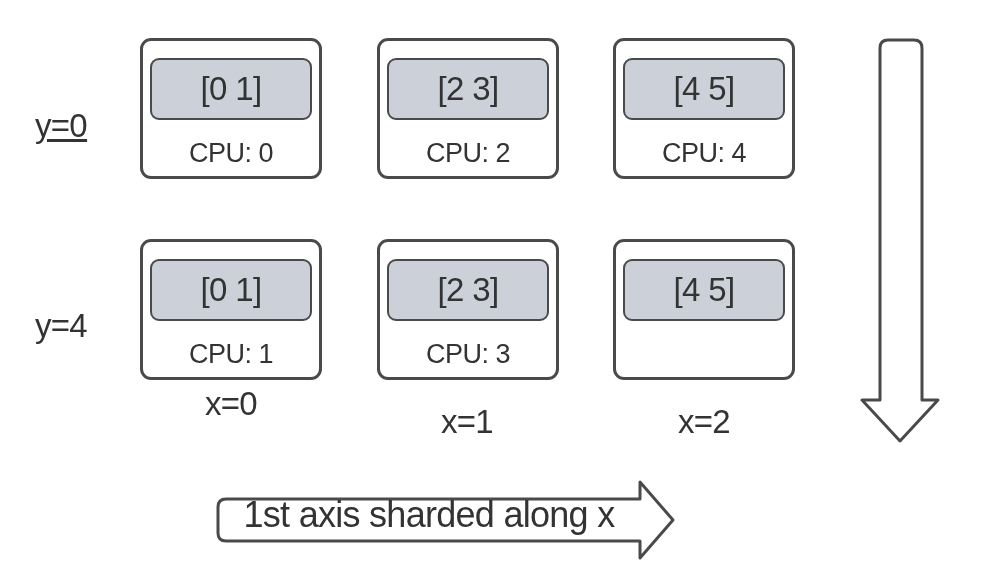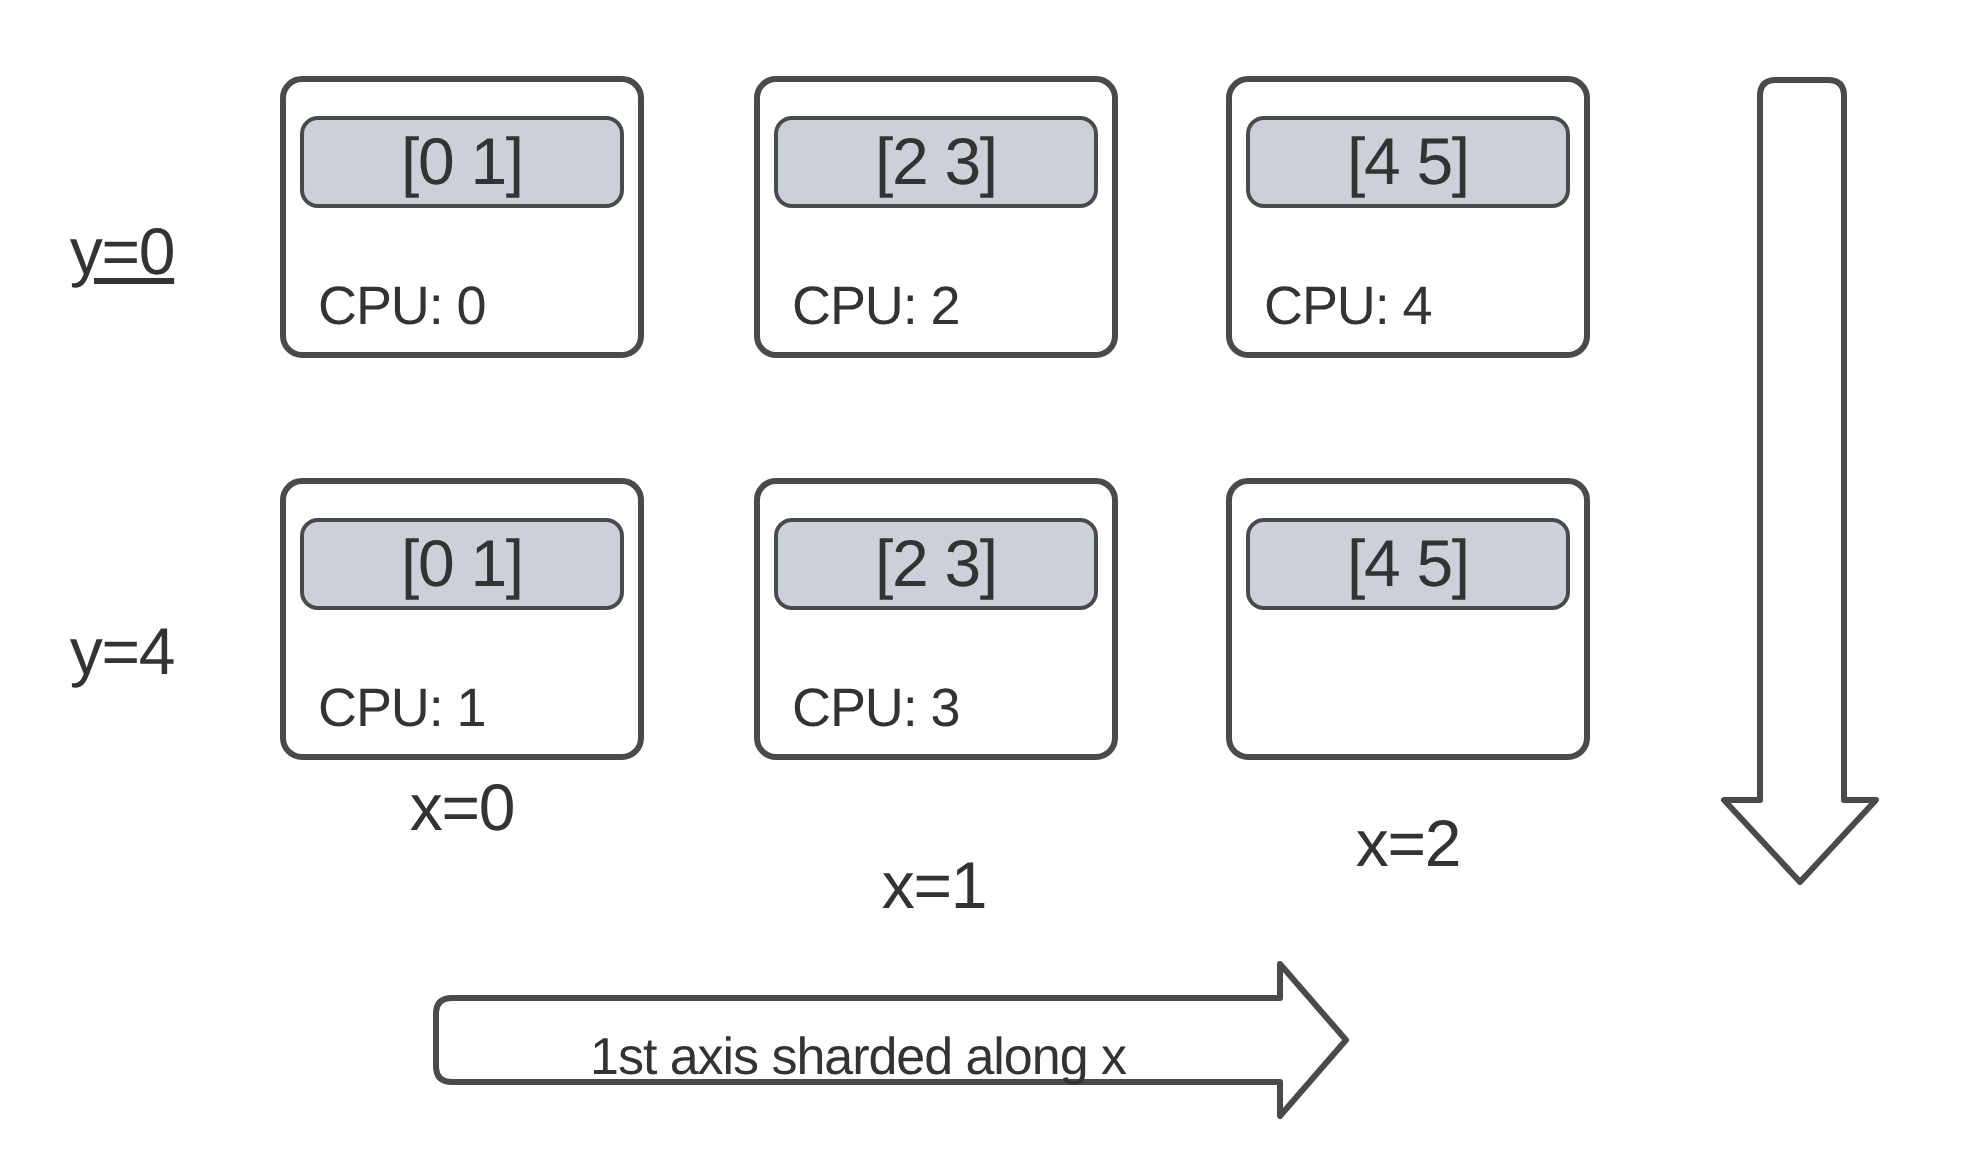--- a/index.html
+++ b/index.html
@@ -24,56 +24,57 @@
     width: 182px;
     height: 141px;
     box-sizing: border-box;
     background: #ffffff;
     border: 3px solid var(--stroke, #4a4a4a);
     border-radius: 11px;
   }
   .shard {
     margin: 17px auto 0;
     width: 162px;
-    height: 46px;
+    height: 62px;
     box-sizing: border-box;
     background: var(--shard-fill, #ccd1d9);
     border: 2.5px solid var(--stroke, #4a4a4a);
     border-radius: 9px;
     display: flex;
     align-items: center;
     justify-content: center;
     font-size: 33px;
     letter-spacing: -0.02em;
   }
   .cpu {
     position: absolute;
-    left: 16px;
+    left: 0;
     right: 0;
     bottom: 7px;
+    text-align: center;
     font-size: 27px;
     letter-spacing: -0.02em;
   }
   .arrow-svg { position: absolute; display: block; }
   .arrow-shape {
     fill: #ffffff;
     stroke: var(--stroke, #4a4a4a);
     stroke-width: 3;
     stroke-linejoin: round;
   }
   .h-arrow-label {
     position: absolute;
     left: 218px;
-    top: 512px;
+    top: 499px;
     width: 422px;
     height: 32px;
     display: flex;
     align-items: center;
     justify-content: center;
-    font-size: 26px;
+    font-size: 36px;
     letter-spacing: -0.02em;
     white-space: nowrap;
   }
   .v-arrow-label {
     position: absolute;
     left: 906px;
     top: 227px;
     transform: translate(-50%, -50%);
     background: #ffffff;
     padding: 4px 2px;
@@ -124,21 +125,21 @@
     </div>
     <div class="cpu">CPU: 3</div>
   </div>
   <div class="device" style="left:613px; top:239px;">
     <div class="shard">
       <span>[4 5]</span>
     </div>
   </div>
 
   <div class="axis-label" style="left:231px; top:404px;text-align:center;">x=0</div>
-  <div class="axis-label" style="left:467px; top:422px;margin-top:21px;">x=1</div>
+  <div class="axis-label" style="left:467px; top:422px;">x=1</div>
   <div class="axis-label" style="left:704px; top:422px;">x=2</div>
 
   <svg class="arrow-svg" style="left:855px; top:35px;" width="90" height="412" viewBox="0 0 90 412" aria-hidden="true">
     <path class="arrow-shape" d="M33,5 L59,5 Q67,5 67,13 L67,365 L83,365 L45,406 L7,365 L25,365 L25,13 Q25,5 33,5 Z"></path>
   </svg>
 
   <svg class="arrow-svg" style="left:210px; top:475px;" width="475" height="95" viewBox="0 0 475 95" aria-hidden="true">
     <path class="arrow-shape" d="M430,7 L463,45 L430,83 L430,66 L16,66 Q8,66 8,58 L8,32 Q8,24 16,24 L430,24 Z"></path>
   </svg>
   <div class="h-arrow-label">1st axis sharded along x</div>

